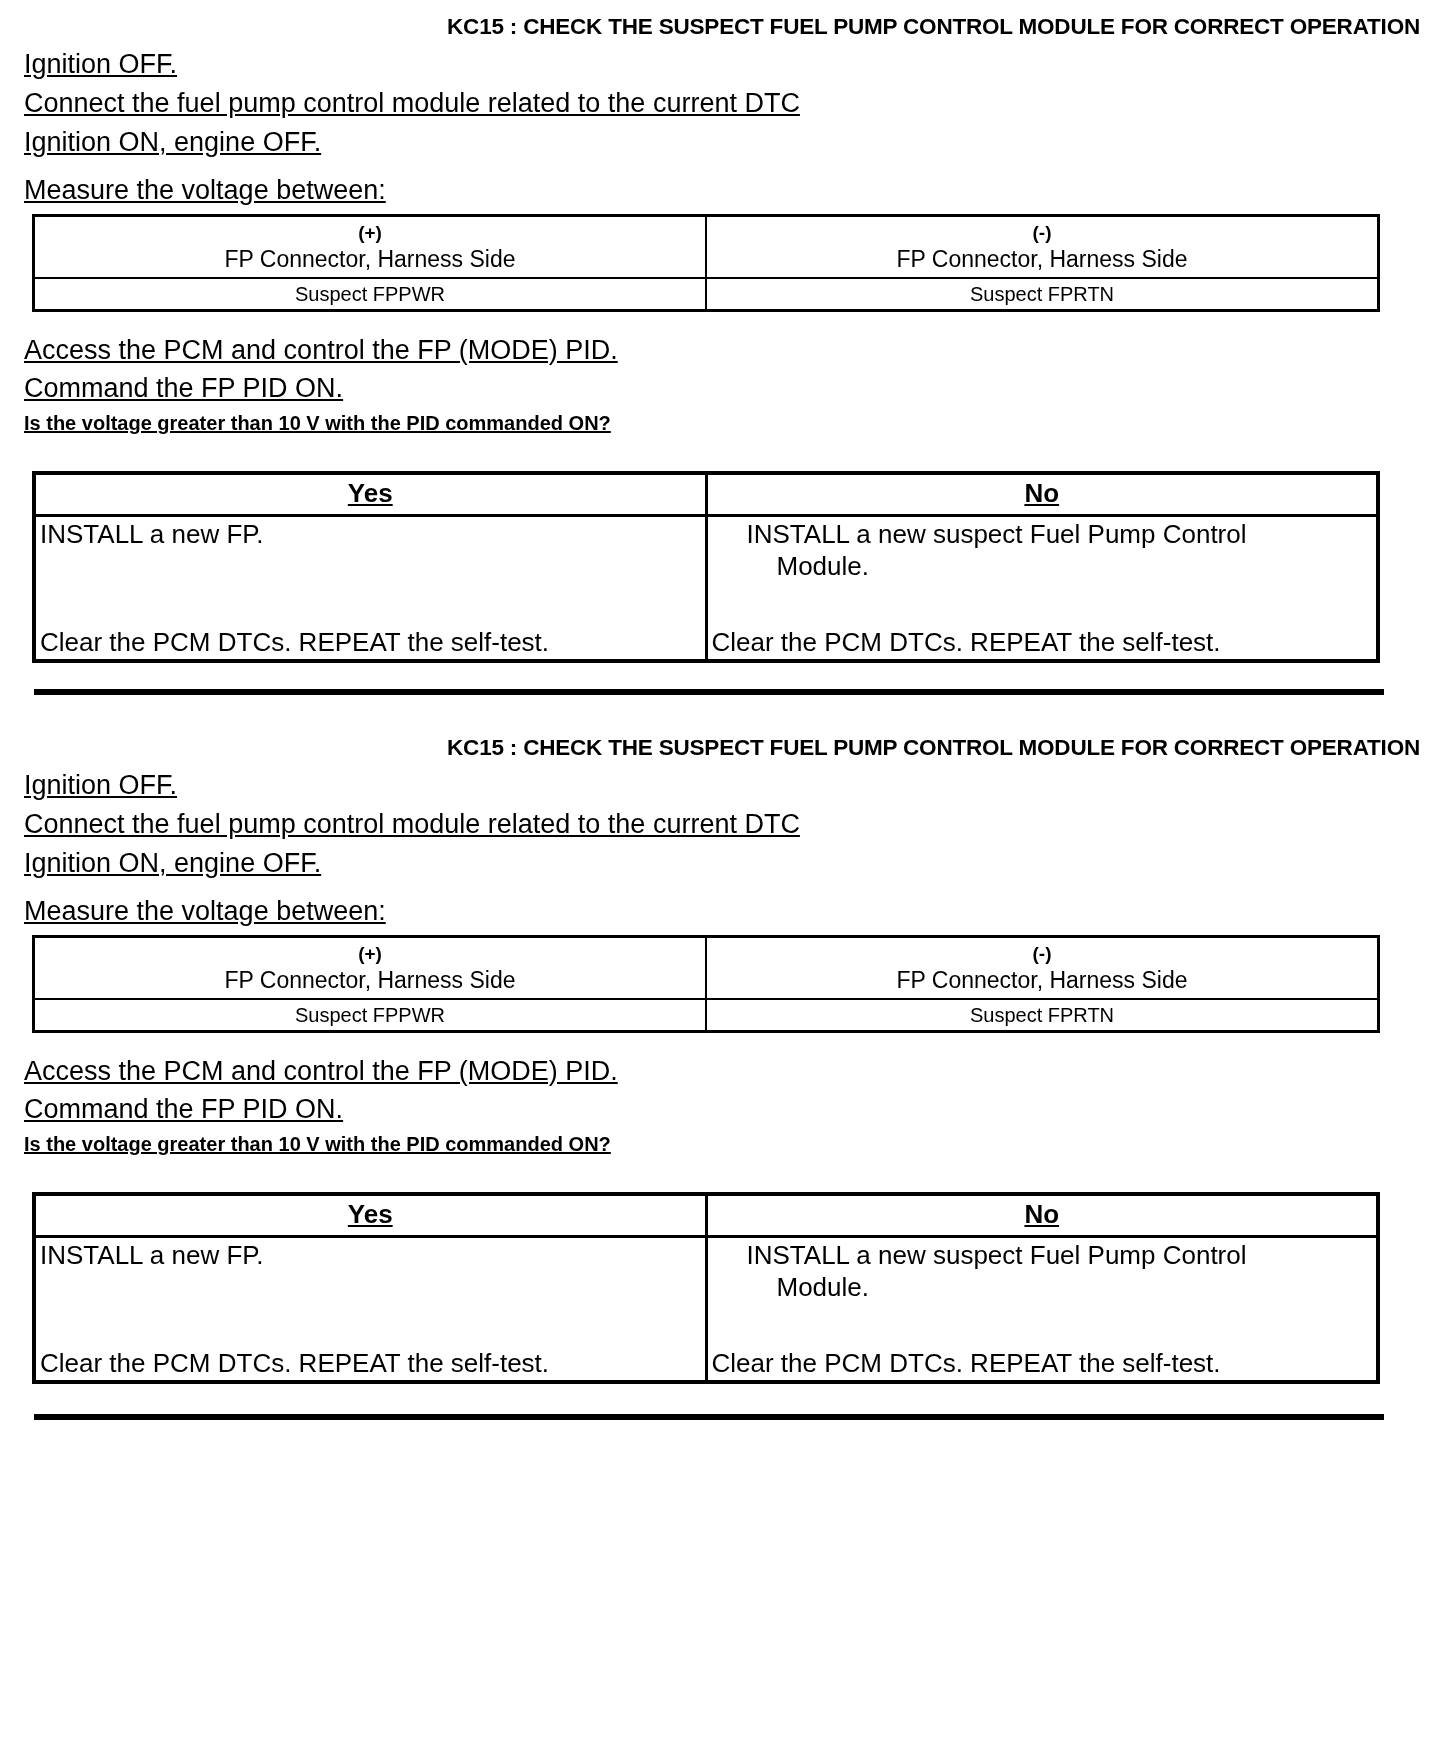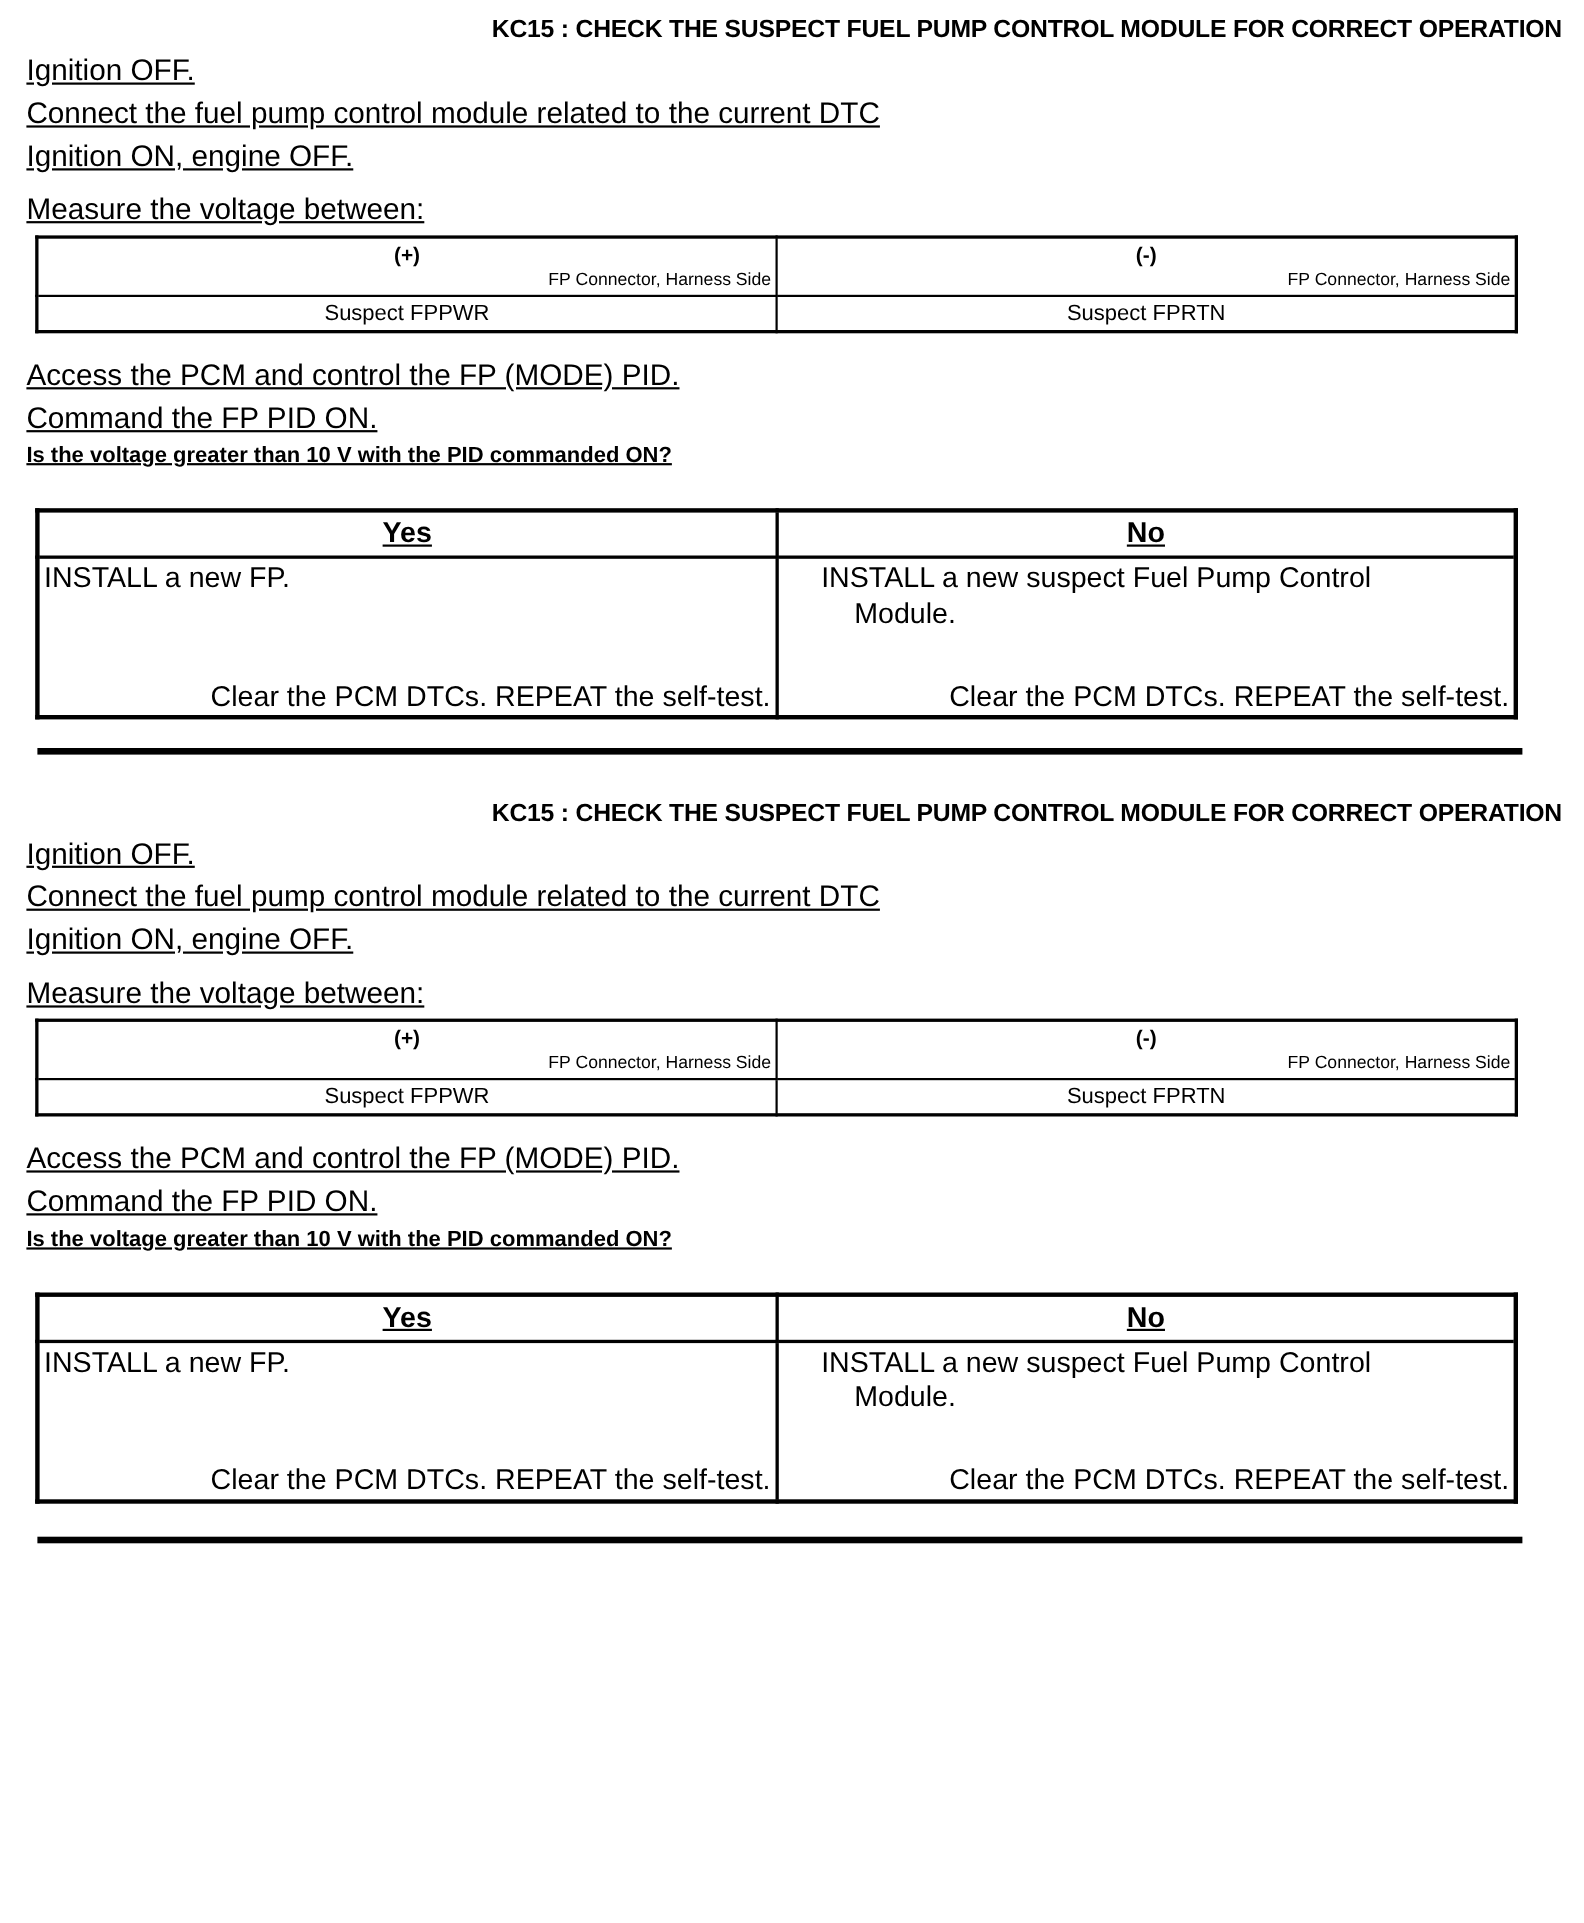--- a/index.html
+++ b/index.html
@@ -68,22 +68,21 @@
   }
   .measure-table .sign {
     font-weight: bold;
     font-size: 19px;
     display: block;
     line-height: 1.25;
   }
   .measure-table .conn {
     display: block;
     line-height: 1.25;
-    font-size: 16px;
-    text-align: right;
+    font-size: 23px;
   }
 
   
   .yn-table {
     width: 1348px;
     margin: 0 0 0 12px;
     border: 4px solid #000;
   }
   .yn-table th {
     border: 3px solid #000;
@@ -121,21 +120,20 @@
     display: block;
     padding-left: 30px;
   }
   .cell-bottom {
     position: absolute;
     bottom: 1px;
     left: 4px;
     right: 4px;
     line-height: 1.2;
     white-space: nowrap;
-    text-align: right;
   }
   .divider {
     height: 6px;
     background: #000;
     margin: 26px 12px 0 14px;
     width: 1350px;
   }
   .divider.last {
     margin-top: 30px;
   }

